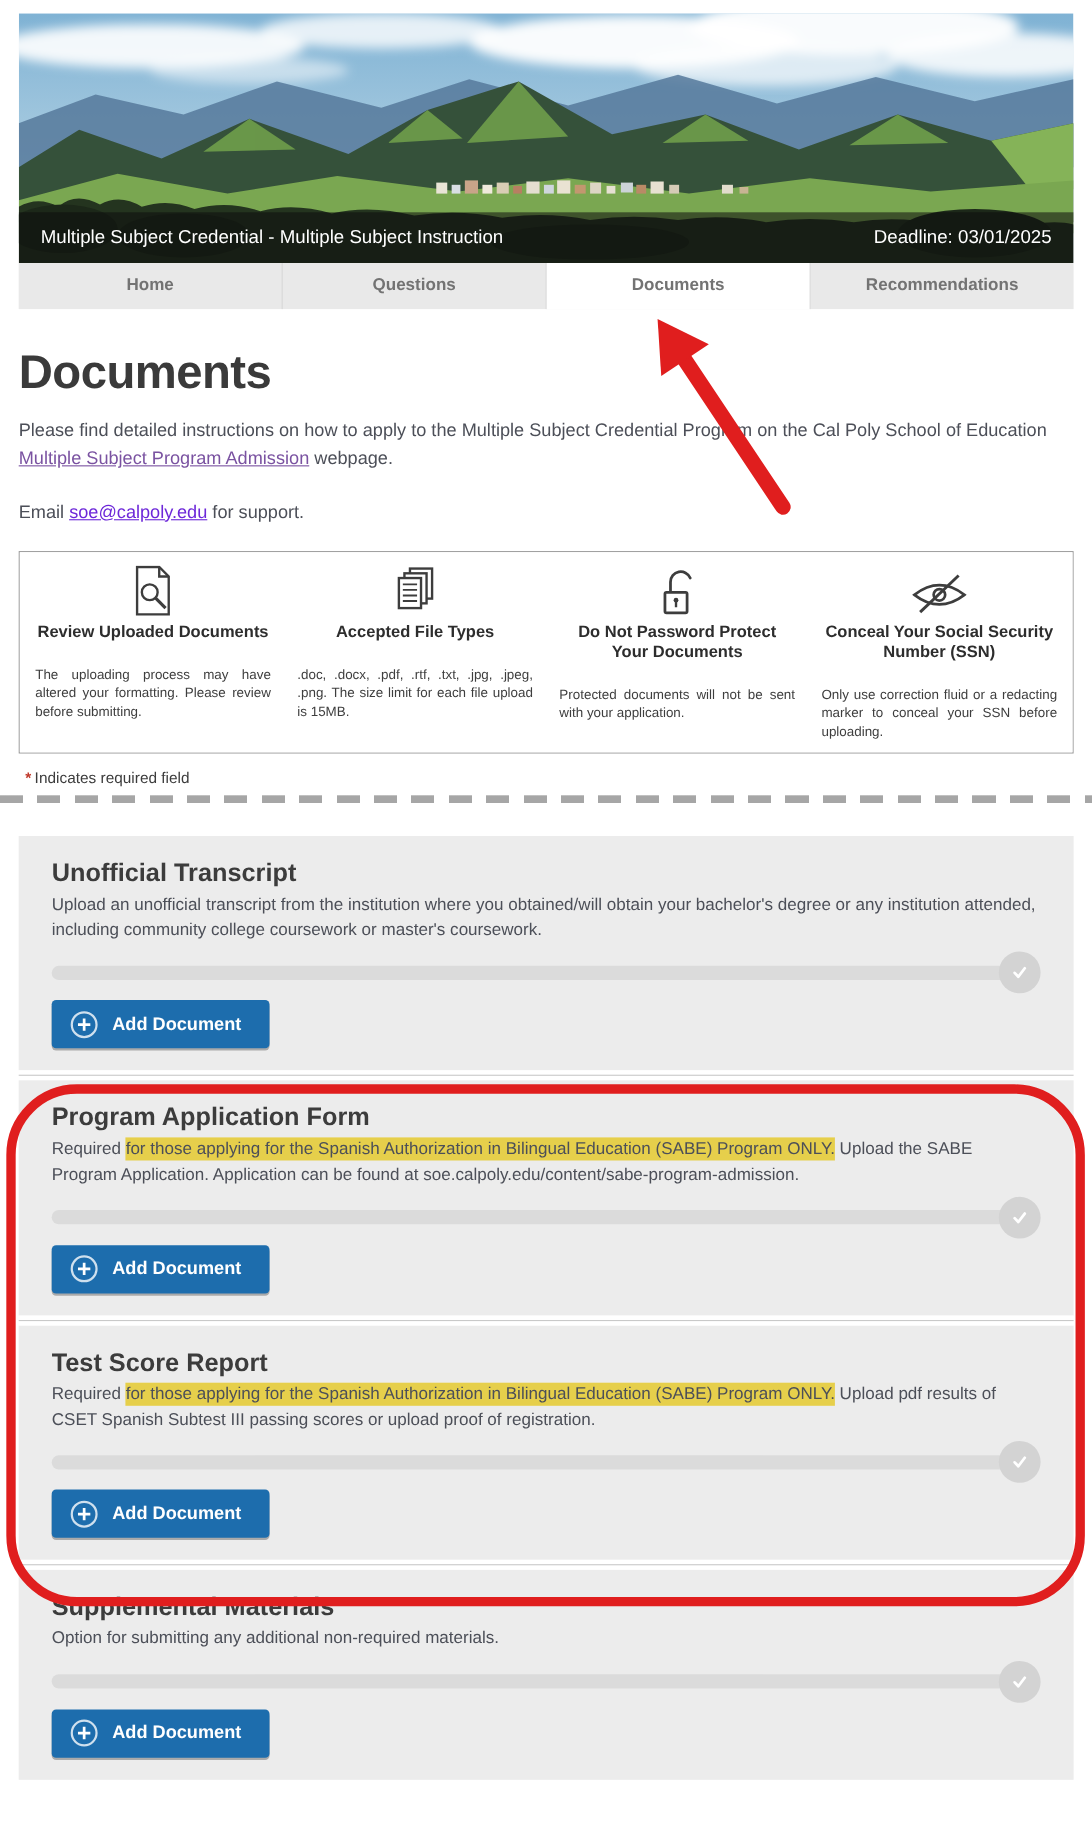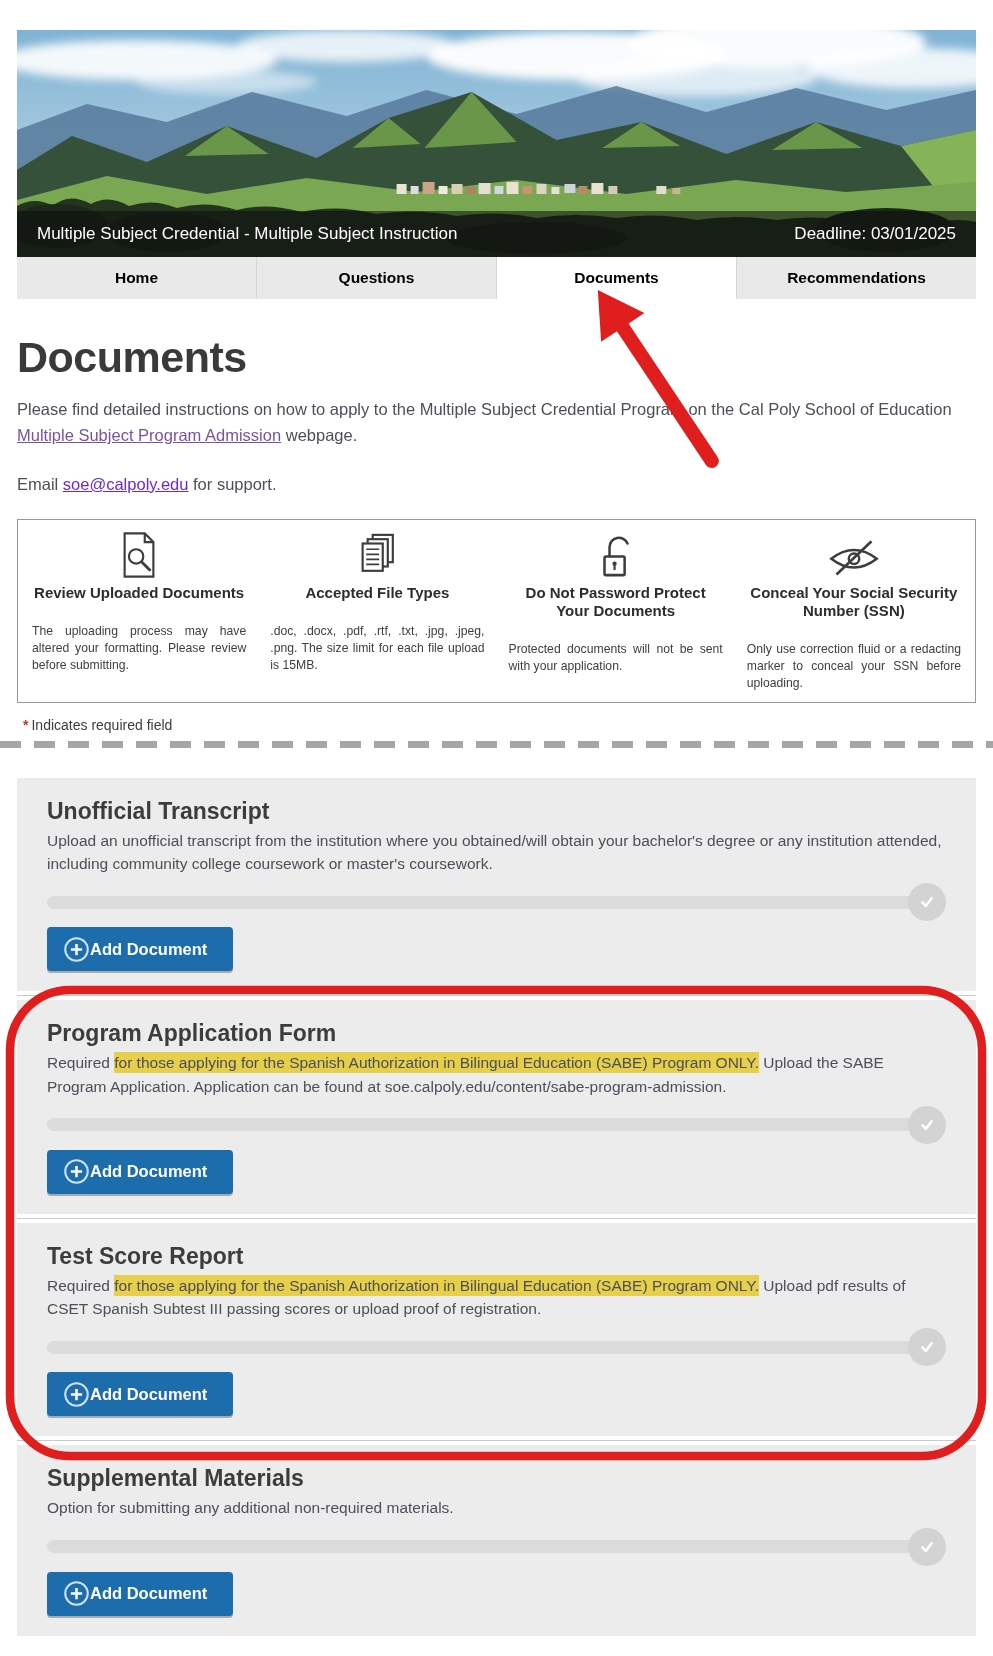--- a/index.html
+++ b/index.html
@@ -1,30 +1,30 @@
 <!DOCTYPE html>
 <html><head>
 <meta charset="utf-8">
 <style>
   * { box-sizing: border-box; }
   html,body { margin:0; padding:0; background:#fff; }
   body { width:993px; font-family:"Liberation Sans", sans-serif; }
-  .page { position:relative; width:993px; min-height:1656px; padding:30px 17px 0; }
+  .page { position:relative; width:993px; min-height:1656px; padding:12px 17px 0; }
 
   
   .hero { position:relative; height:227px; overflow:hidden; }
   .hero svg.scene { display:block; width:100%; height:100%; }
   .hero-bar { position:absolute; left:0; right:0; bottom:0; height:46px;
     background:rgba(12,12,12,.55); color:#fff; display:flex; align-items:center;
     justify-content:space-between; padding:0 20px; font-size:17px; }
 
   
   .tabs { display:flex; height:42px; background:#e9e9e9; }
   .tab { flex:1; display:flex; align-items:center; justify-content:center;
-    color:#000000; font-weight:bold; font-size:15.5px; border-right:1px solid #d6d6d6;
+    color:#737373; font-weight:bold; font-size:15.5px; border-right:1px solid #d6d6d6;
     cursor:pointer; }
   .tab:last-child { border-right:none; }
   .tab.active { background:#fff; }
 
   
   h1.page-title { margin:34px 0 14px; font-size:43px; letter-spacing:-0.5px;
     color:#3a3a3a; font-weight:bold; }
   p.intro { margin:0 0 22px; font-size:16.5px; line-height:1.6; color:#4c4f58; }
   a.link-purple { color:#7a52a1; text-decoration:underline; cursor:pointer; }
   a.link-indigo { color:#6d28d9; text-decoration:underline; cursor:pointer; }
@@ -49,21 +49,21 @@
 
   
   .card { background:#ececec; padding:14px 30px 12px; }
   .card h2 { margin:6px 0 4px; font-size:23px; color:#3c3c3c; font-weight:bold; }
   .desc { margin:0 0 8px; font-size:15.5px; line-height:1.5; color:#4c4f58; }
   .hl { background:#e6cf4b; padding:2px 0; }
   .progress-row { display:flex; align-items:center; height:38px; margin-bottom:6px; }
   .progress-bar { flex:1; height:13px; background:#dbdbdb; border-radius:7px; margin-right:-19px; }
   .check-badge { flex:none; width:38px; height:38px; border-radius:50%; background:#d3d3d3;
     display:flex; align-items:center; justify-content:center; position:relative; }
-  .add-btn { display:flex; align-items:center; margin:6px 0 8px; height:44px;
+  .add-btn { display:flex; align-items:center; gap:12px; margin:6px 0 8px; height:44px;
     background:#1d6dad; color:#fff; border:none; border-radius:4px; padding:0 26px 0 16px;
     font-family:inherit; font-weight:bold; font-size:16.5px; cursor:pointer;
     box-shadow:0 2px 0 rgba(0,0,0,.28); }
   .card-sep { height:9px; background:#fff; position:relative; }
   .card-sep .sep-line { position:absolute; top:4px; left:0; right:0; border-top:1px solid #c9c9c9; }
 
   
   #ann { position:absolute; top:0; left:0; pointer-events:none; }
 </style>
 </head>

